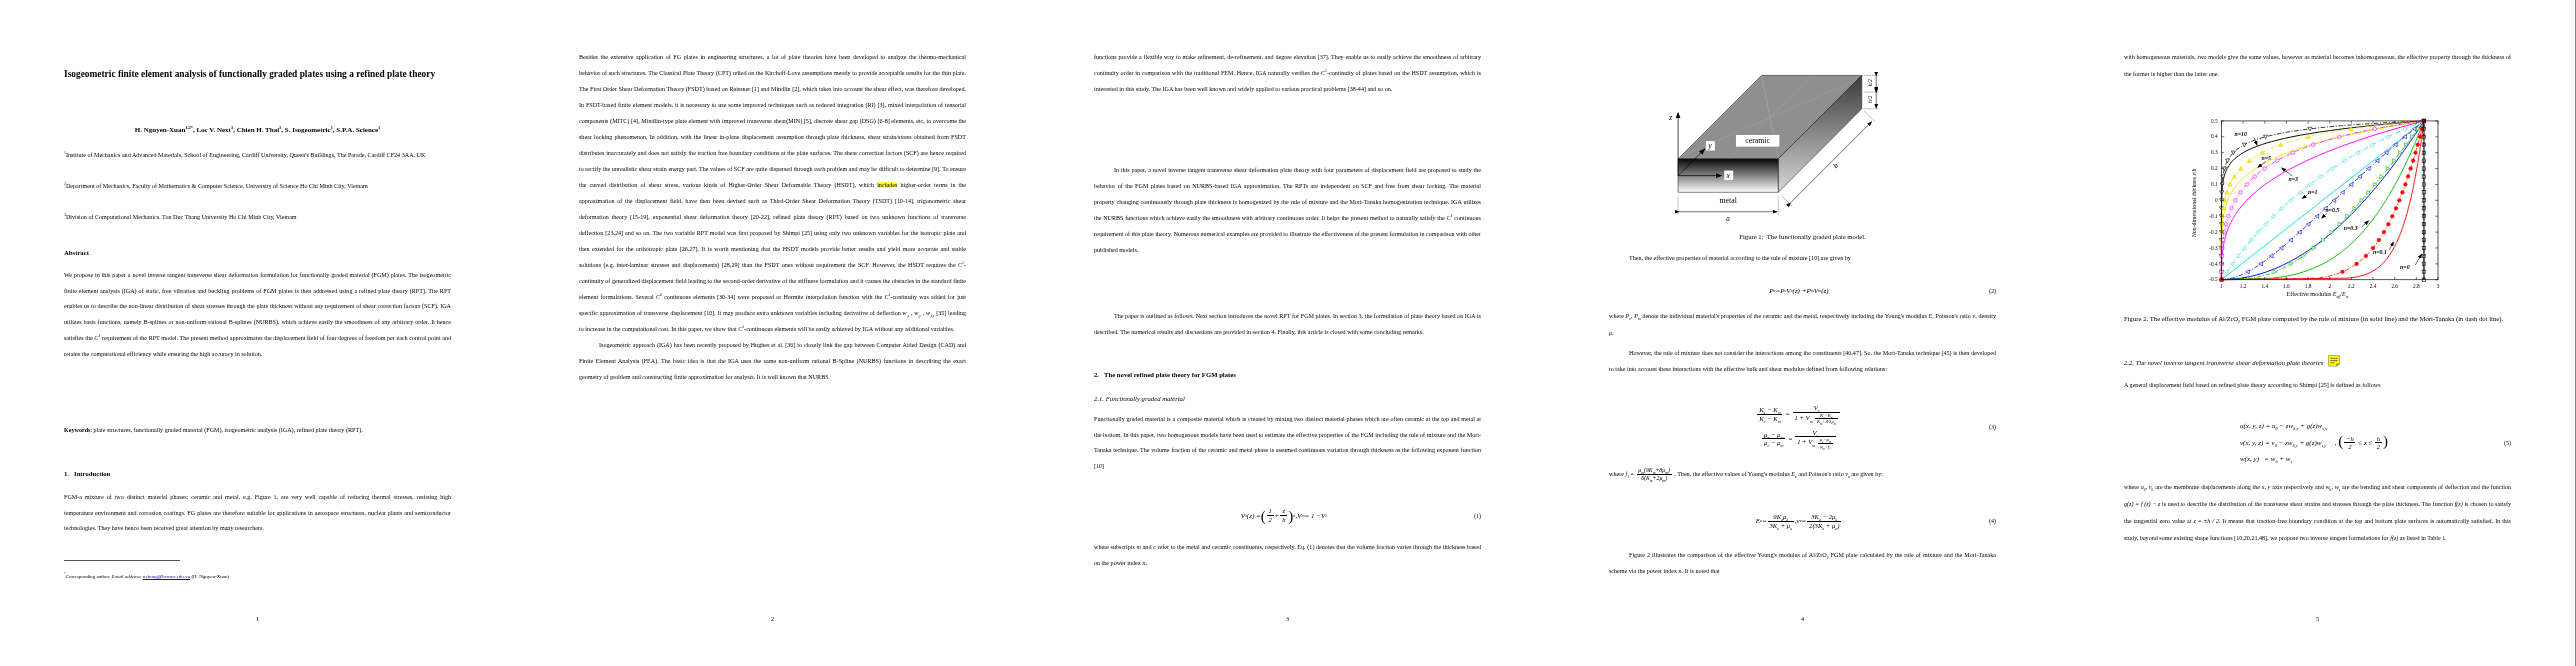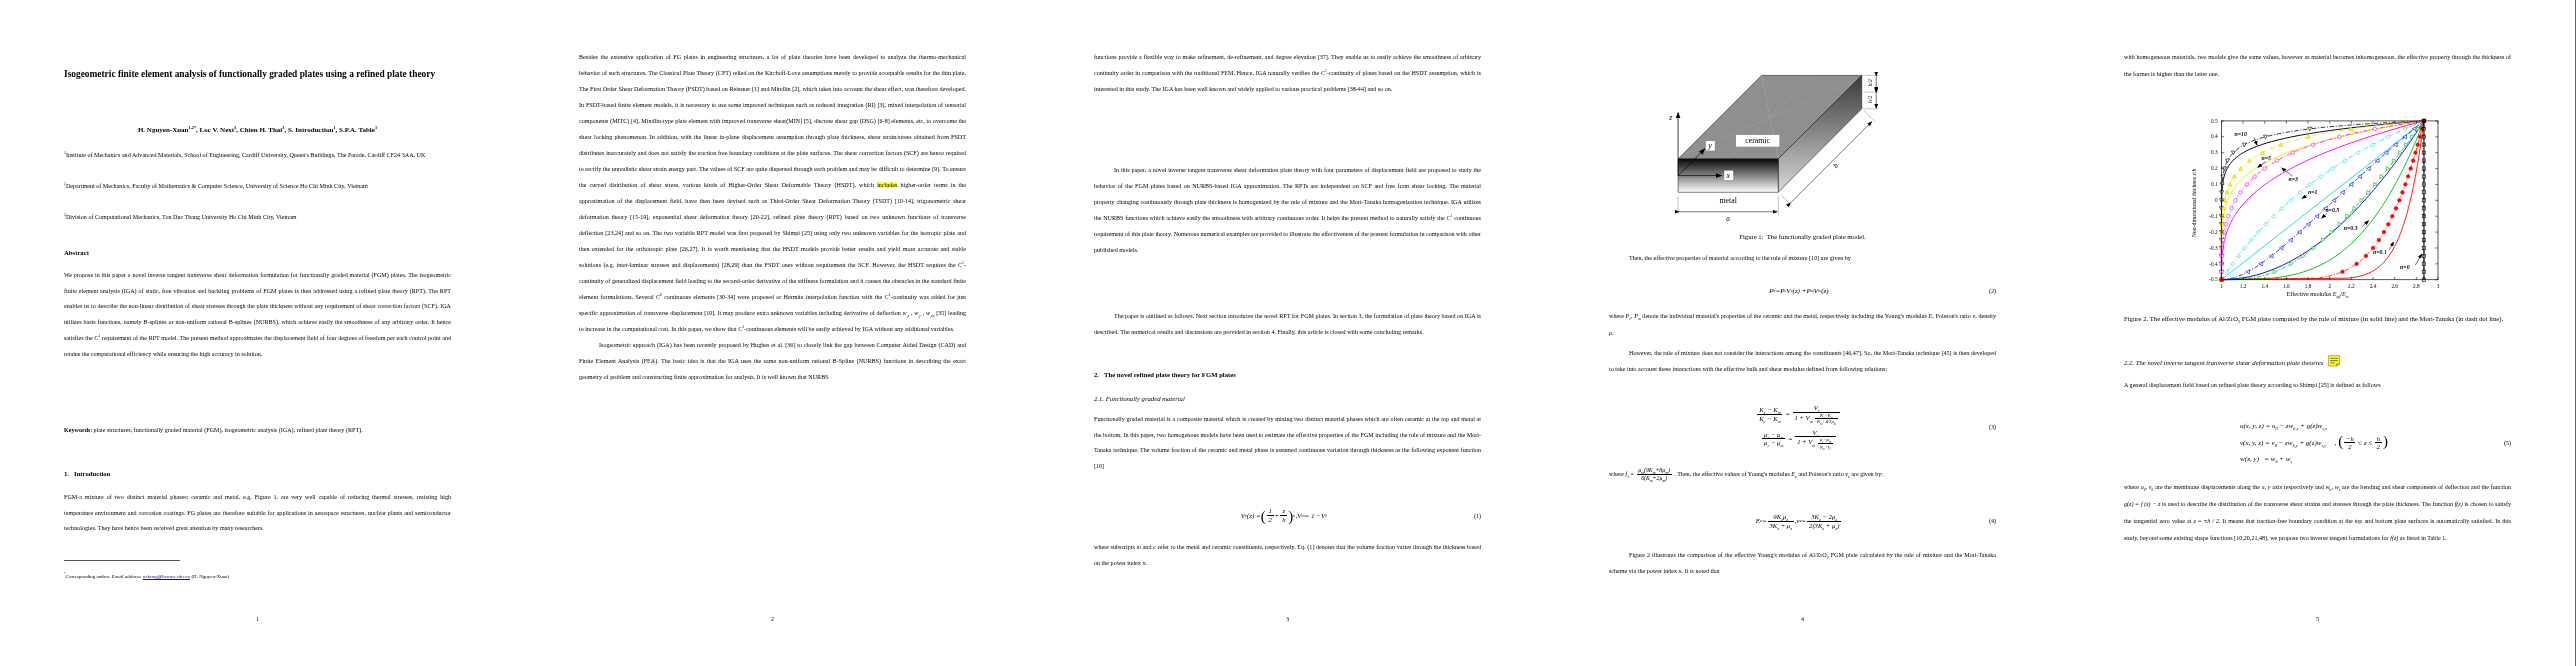--- a/index.html
+++ b/index.html
@@ -1,16 +1,16 @@
 <!DOCTYPE html>
 <html style="font-size:9px"><head>
 <meta charset="utf-8">
 <style>
   html,body{margin:0;padding:0;background:#ffffff;}
-  #paper{position:relative;width:2576px;height:667px;background:#c2410c;display:flex;
+  #paper{position:relative;width:2576px;height:667px;background:#d946ef;display:flex;
          font-family:"Liberation Serif", serif;color:#000;overflow:hidden;}
   .page{position:relative;width:515px;height:667px;flex:none;background:#fff;}
   .blk{position:absolute;left:64px;width:387px;}
   .body{font-size:6.1px;line-height:16px;text-align:justify;margin:0;}
   .ind{text-indent:20px;}
   .sup{vertical-align:super;font-size:62%;line-height:0;}
   .sub{vertical-align:sub;font-size:62%;line-height:0;}
   .it{font-style:italic;}
   .bd{font-weight:bold;}
   .hl{background:#ffff3b;}
@@ -44,21 +44,21 @@
               font-size:5.8px;transform:rotate(-90deg);}
   .note-icon{display:inline-block;vertical-align:-2.2px;margin-left:4.4px;}
 </style>
 </head>
 <body>
 
 <div id="paper">
 
   <div class="page">
     <div class="blk title" style="top:64px;">Isogeometric finite element analysis of functionally graded plates using a refined plate theory</div>
-    <div class="blk authors" style="top:126px;"><span>H. Nguyen-Xuan</span><span class="sup">1,2*</span><span>, Loc V. Next</span><span class="sup">3</span><span>, Chien H. Thai</span><span class="sup">3</span><span>, S. Introduction</span><span class="sup">1</span><span>, S.P.A. Table</span><span class="sup">1</span></div>
+    <div class="blk authors" style="top:126px;"><span>H. Nguyen-Xuan</span><span class="sup">1,2*</span><span>, Loc V. Next</span><span class="sup">3</span><span>, Chien H. Thai</span><span class="sup">3</span><span>, S. Isogeometric</span><span class="sup">1</span><span>, S.P.A. Science</span><span class="sup">1</span></div>
     <div class="blk affil" style="top:149px;"><span class="sup">1</span><span>Institute of Mechanics and Advanced Materials, School of Engineering, Cardiff University, Queen's Buildings, The Parade, Cardiff CF24 3AA, UK</span></div>
     <div class="blk affil" style="top:180px;"><span class="sup">2</span><span>Department of Mechanics, Faculty of Mathematics &amp; Computer Science, University of Science Ho Chi Minh City, Vietnam</span></div>
     <div class="blk affil" style="top:211px;"><span class="sup">3</span><span>Division of Computational Mechanics, Ton Duc Thang University Ho Chi Minh City, Vietnam</span></div>
     <div class="blk h-bold" style="top:249px;">Abstract</div>
     <p class="blk body" style="top:268px;line-height:15.7px;"><span>We propose in this paper a novel inverse tangent transverse shear deformation formulation for functionally graded material (FGM) plates. The isogeometric finite element analysis (IGA) of static, free vibration and buckling problems of FGM plates is then addressed using a refined plate theory (RPT). The RPT enables us to describe the non-linear distribution of shear stresses through the plate thickness without any requirement of shear correction factors (SCF). IGA utilizes basis functions, namely B-splines or non-uniform rational B-splines (NURBS), which achieve easily the smoothness of any arbitrary order. It hence satisfies the </span><span class="it">C</span><span class="sup">1</span><span> requirement of the RPT model. The present method approximates the displacement field of four degrees of freedom per each control point and retains the computational efficiency while ensuring the high accuracy in solution.</span></p>
     <p class="blk body" style="top:423px;line-height:15.6px;"><span class="bd">Keywords</span><span>: plate structures, functionally graded material (FGM), isogeometric analysis (IGA), refined plate theory (RPT).</span></p>
     <div class="blk h-bold" style="top:470px;">1.&nbsp;&nbsp;&nbsp;Introduction</div>
     <p class="blk body" style="top:490px;line-height:15.6px;">FGM-a mixture of two distinct material phases: ceramic and metal, e.g. Figure 1, are very well capable of reducing thermal stresses, resisting high temperature environment and corrosion coatings. FG plates are therefore suitable for applications in aerospace structures, nuclear plants and semiconductor technologies. They have hence been received great attention by many researchers.</p>
     <div class="fnrule"></div>
     <p class="blk fn" style="top:567px;"><span><span class="sup">*</span><span>Corresponding author. </span><span class="it">Email address</span><span>: </span><span class="lk">nxhung@hcmus.edu.vn</span><span> (H. Nguyen-Xuan)</span></span></p>

